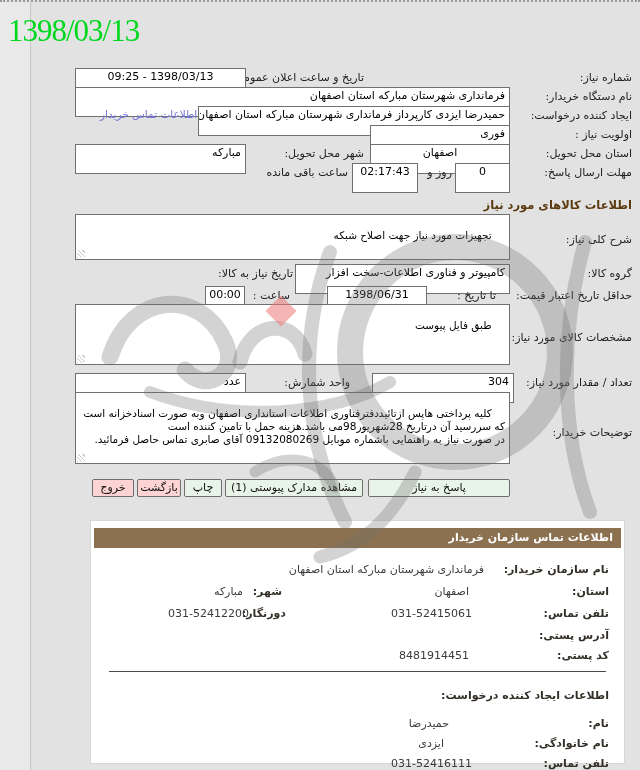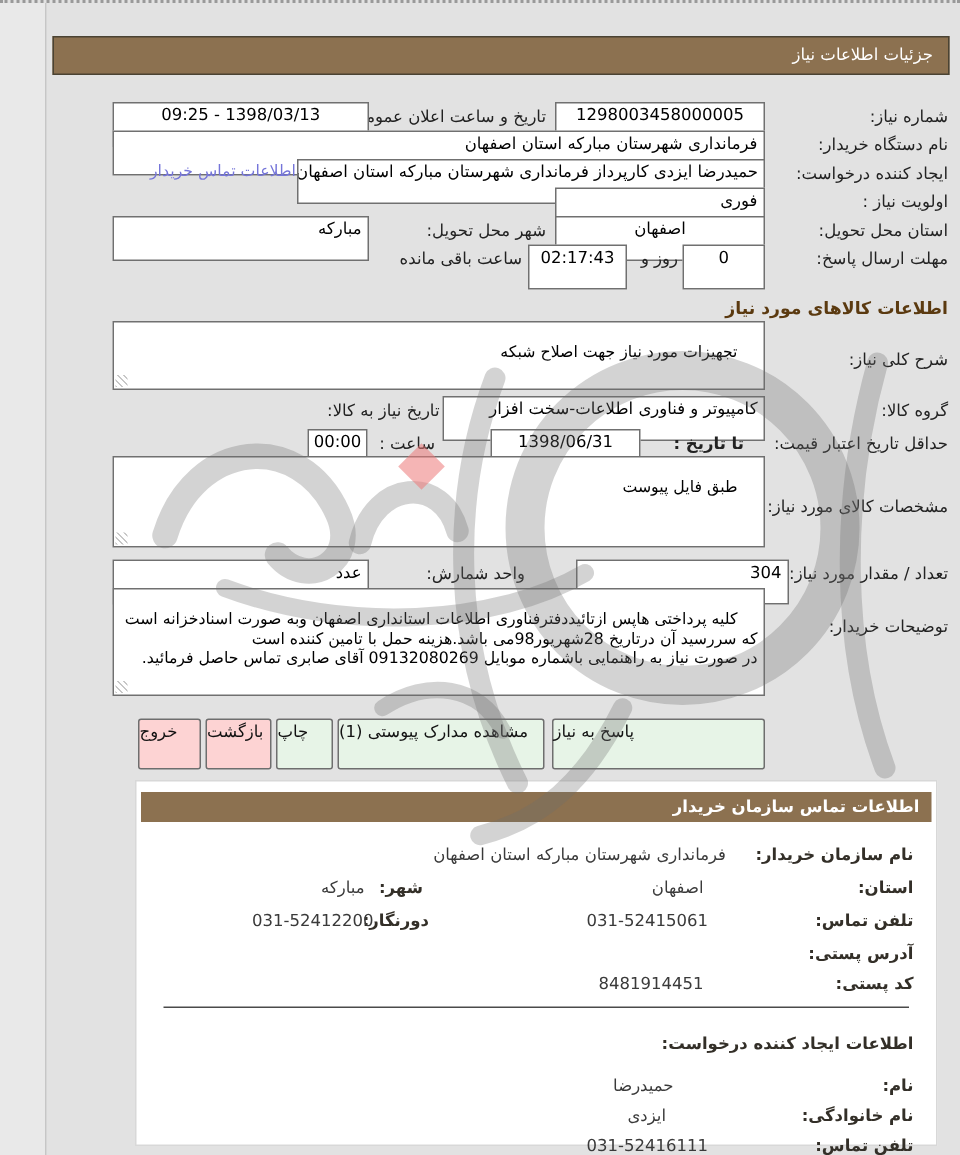--- a/index.html
+++ b/index.html
@@ -18,45 +18,44 @@
   .lbl{position:absolute;font-size:11px;color:#222;direction:rtl;text-align:right;white-space:nowrap;height:15px;line-height:15px;}
   .ibox{position:absolute;background:#fff;border:1px solid #707070;height:30px;font-size:11px;line-height:15px;
         padding:0 4px;direction:rtl;overflow:hidden;white-space:nowrap;color:#000;}
   .center{text-align:center;} .rt{text-align:right;}
   .tarea{position:absolute;background:#fff;border:1px solid #707070;font-size:10.5px;direction:rtl;text-align:right;
          padding:1px 4px;line-height:13px;white-space:pre-wrap;overflow:hidden;color:#000;}
   .rsz{position:absolute;left:1px;bottom:1px;width:8px;height:8px;opacity:.55;
        background:repeating-linear-gradient(45deg,#999 0 1px,transparent 1px 3px);}
   .sect{position:absolute;right:8px;font-size:11.5px;font-weight:bold;color:var(--section-title);direction:rtl;white-space:nowrap;}
   .link{position:absolute;font-size:10.5px;color:var(--link-color);direction:rtl;white-space:nowrap;cursor:pointer;}
-  .btn{position:absolute;height:34px;line-height:16px;font-size:11px;text-align:left;border:1px solid #6e6e6e;
+  .btn{position:absolute;height:18px;line-height:16px;font-size:11px;text-align:center;border:1px solid #6e6e6e;
        direction:rtl;cursor:pointer;border-radius:2px;color:#111;}
   .btn.green{background:var(--btn-green);} .btn.pink{background:var(--btn-pink);}
   
   .panel{position:absolute;left:90px;top:518px;width:535px;height:244px;background:#fff;border:1px solid #d8d8d8;}
   .panel .phdr{position:absolute;left:3px;right:3px;top:7px;height:20px;background:var(--header-bg);
                color:#fff;font-size:11px;font-weight:bold;direction:rtl;text-align:right;line-height:20px;padding:0 8px;}
   .plbl{position:absolute;font-size:11px;font-weight:bold;color:#332f28;direction:rtl;text-align:right;white-space:nowrap;}
   .pval{position:absolute;font-size:11px;color:#3a3a3a;direction:rtl;text-align:right;white-space:nowrap;}
   .pdiv{position:absolute;left:18px;right:18px;top:150px;border-top:1px solid #4a4a4a;}
   .ptitle{position:absolute;right:15px;top:168px;font-size:11px;font-weight:bold;color:#332f28;direction:rtl;white-space:nowrap;}
   
   .wm{position:absolute;left:0;top:0;width:640px;height:770px;pointer-events:none;z-index:50;}
 </style>
 </head>
 <body>
 
 <div id="stage">
   <div class="gutter"></div>
 
+  <div class="datebig">1398/03/13</div>
 
-  <div class="hdrbar">جزئیات اطلاعات نیاز</div>
 
   <div class="lbl" style="right:8px;top:68px;">شماره نیاز:</div>
-  <div class="ibox center" style="left:370px;top:66px;width:140px;">1298003458000005</div>
   <div class="lbl" style="left:250px;top:68px;width:114px;">تاریخ و ساعت اعلان عمومی:</div>
   <div class="ibox center" style="left:75px;top:66px;width:171px;">1398/03/13 - 09:25</div>
 
   <div class="lbl" style="right:8px;top:87px;">نام دستگاه خریدار:</div>
   <div class="ibox rt" style="left:75px;top:85px;width:435px;">فرمانداری شهرستان مبارکه استان اصفهان</div>
 
   <div class="lbl" style="right:8px;top:106px;">ایجاد کننده درخواست:</div>
   <div class="ibox rt" style="left:198px;top:104px;width:312px;">حمیدرضا ایزدی کارپرداز فرمانداری شهرستان مبارکه استان اصفهان</div>
   <div class="link" style="left:100px;top:106px;">اطلاعات تماس خریدار</div>
 
@@ -80,37 +79,37 @@
   <div class="tarea" style="left:75px;top:212px;width:435px;height:46px;">
     <span>تجهیزات مورد نیاز جهت اصلاح شبکه</span>
     <span class="rsz"></span>
   </div>
 
   <div class="lbl" style="right:8px;top:264px;">گروه کالا:</div>
   <div class="ibox rt" style="left:295px;top:262px;width:215px;">کامپیوتر و فناوری اطلاعات-سخت افزار</div>
   <div class="lbl" style="left:213px;top:264px;width:80px;">تاریخ نیاز به کالا:</div>
 
   <div class="lbl" style="right:8px;top:286px;">حداقل تاریخ اعتبار قیمت:</div>
-  <div class="lbl" style="left:430px;top:286px;width:66px;font-weight:bold;">تا تاریخ :</div>
+  <div class="lbl" style="left:430px;top:286px;width:66px;">تا تاریخ :</div>
   <div class="ibox center" style="left:327px;top:284px;width:100px;">1398/06/31</div>
   <div class="lbl" style="left:240px;top:286px;width:50px;">ساعت :</div>
   <div class="ibox center" style="left:205px;top:284px;width:40px;padding:0 1px;">00:00</div>
 
   <div class="lbl" style="right:8px;top:328px;">مشخصات کالای مورد نیاز:</div>
   <div class="tarea" style="left:75px;top:302px;width:435px;height:61px;">
     <span>طبق فایل پیوست</span>
     <span class="rsz"></span>
   </div>
 
   <div class="lbl" style="right:8px;top:373px;">تعداد / مقدار مورد نیاز:</div>
-  <div class="ibox rt" style="left:384px;top:371px;width:142px;">304</div>
+  <div class="ibox rt" style="left:372px;top:371px;width:142px;">304</div>
   <div class="lbl" style="left:250px;top:373px;width:100px;">واحد شمارش:</div>
   <div class="ibox rt" style="left:75px;top:371px;width:171px;">عدد</div>
 
-  <div class="lbl" style="right:8px;top:408px;">توضیحات خریدار:</div>
+  <div class="lbl" style="right:8px;top:423px;">توضیحات خریدار:</div>
   <div class="tarea" style="left:75px;top:390px;width:435px;height:72px;">
     <span>کلیه پرداختی هاپس ازتائیددفترفناوری اطلاعات استانداری اصفهان وبه صورت اسنادخزانه است که سررسید آن درتاریخ 28شهریور98می باشد.هزینه حمل با تامین کننده است
 در صورت نیاز به راهنمایی باشماره موبایل 09132080269 آقای صابری تماس حاصل فرمائید.</span>
     <span class="rsz"></span>
   </div>
 
   <div class="btn green" style="left:368px;top:477px;width:142px;">پاسخ به نیاز</div>
   <div class="btn green" style="left:225px;top:477px;width:138px;">مشاهده مدارک پیوستی (1)</div>
   <div class="btn green" style="left:184px;top:477px;width:38px;">چاپ</div>
   <div class="btn pink" style="left:137px;top:477px;width:44px;">بازگشت</div>

